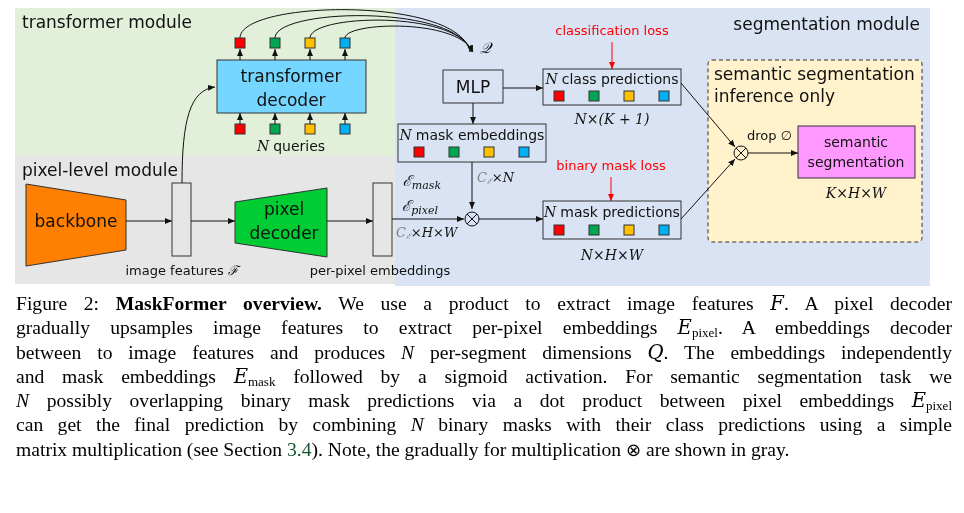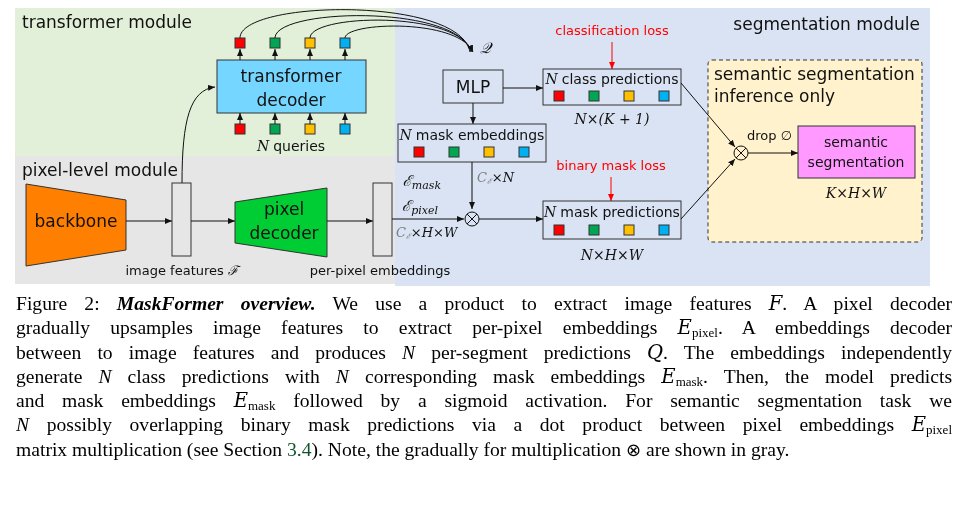--- a/index.html
+++ b/index.html
@@ -9,21 +9,21 @@
     .math { font-family: "DejaVu Serif", serif; font-style: italic; fill: #111; }
     .gray { fill: #7f7f7f; }
     .red { fill: #ff0000; }
     #caption {
       position: absolute; left: 16px; top: 292px; width: 936px;
       font-family: "Liberation Serif", serif; font-size: 19.6px; line-height: 24.3px;
       color: #000; text-align: justify;
     }
     #caption .ln { display: block; white-space: nowrap; text-align-last: justify; text-align: justify; }
     #caption .ln.last { text-align-last: left; }
-    #caption b { font-weight: bold; font-style: italic; }
+    #caption b { font-weight: bold; }
     #caption i { font-style: italic; }
     #caption sub { font-size: 13px; vertical-align: -3px; line-height: 0; }
     #caption .ref { color: #14532d; }
     #caption .otimes { font-family: "DejaVu Sans", sans-serif; font-size: 18px; }
     .mathcal { font-family: "DejaVu Serif", serif; font-style: italic; }
   </style>
 </head>
 <body>
 
 <svg id="diagram" width="964" height="290" viewBox="0 0 964 290" xmlns="http://www.w3.org/2000/svg">
@@ -181,18 +181,18 @@
 
   <rect x="798" y="126" width="117" height="52" fill="#ff99ff" stroke="#333" stroke-width="1"></rect>
   <text class="lbl" x="856" y="147" font-size="14" text-anchor="middle">semantic</text>
   <text class="lbl" x="856" y="167" font-size="14" text-anchor="middle">segmentation</text>
   <text class="math" x="856" y="198" font-size="14" text-anchor="middle">K×H×W</text>
 </svg>
 
 <div id="caption">
   <span class="ln"><span>Figure 2:</span> <b>MaskFormer overview.</b> <span>We use a product to extract image features </span><span class="mathcal">F</span><span>. A pixel decoder</span></span>
   <span class="ln"><span>gradually upsamples image features to extract per-pixel embeddings </span><span class="mathcal">E</span><sub>pixel</sub><span>. A embeddings decoder</span></span>
-  <span class="ln"><span>between to image features and produces </span><i>N</i><span> per-segment predictions </span><span class="mathcal">Q</span><span>. The embeddings independently</span></span>
-  <span class="ln"><span>generate </span><i>N</i><span> class predictions with </span><i>N</i><span> corresponding mask embeddings </span><span class="mathcal">E</span><sub>mask</sub><span>. Then, the model predicts</span></span>
+  <span class="ln"><span>between to image features and produces </span><i>N</i><span> per-segment dimensions </span><span class="mathcal">Q</span><span>. The embeddings independently</span></span>
   <span class="ln"><span>and mask embeddings </span><span class="mathcal">E</span><sub>mask</sub><span> followed by a sigmoid activation. For semantic segmentation task we</span></span>
   <span class="ln"><i>N</i><span> possibly overlapping binary mask predictions via a dot product between pixel embeddings </span><span class="mathcal">E</span><sub>pixel</sub></span>
+  <span class="ln"><span>can get the final prediction by combining </span><i>N</i><span> binary masks with their class predictions using a simple</span></span>
   <span class="ln last"><span>matrix multiplication (see Section </span><span class="ref">3.4</span><span>). Note, the gradually for multiplication </span><span class="otimes">⊗</span><span> are shown in gray.</span></span>
 </div>
 
 </body></html>

